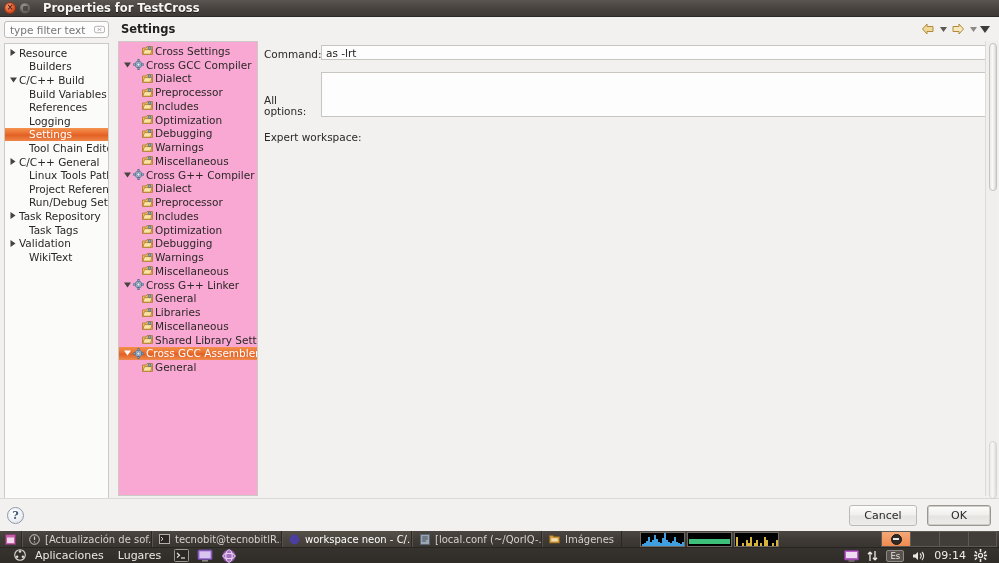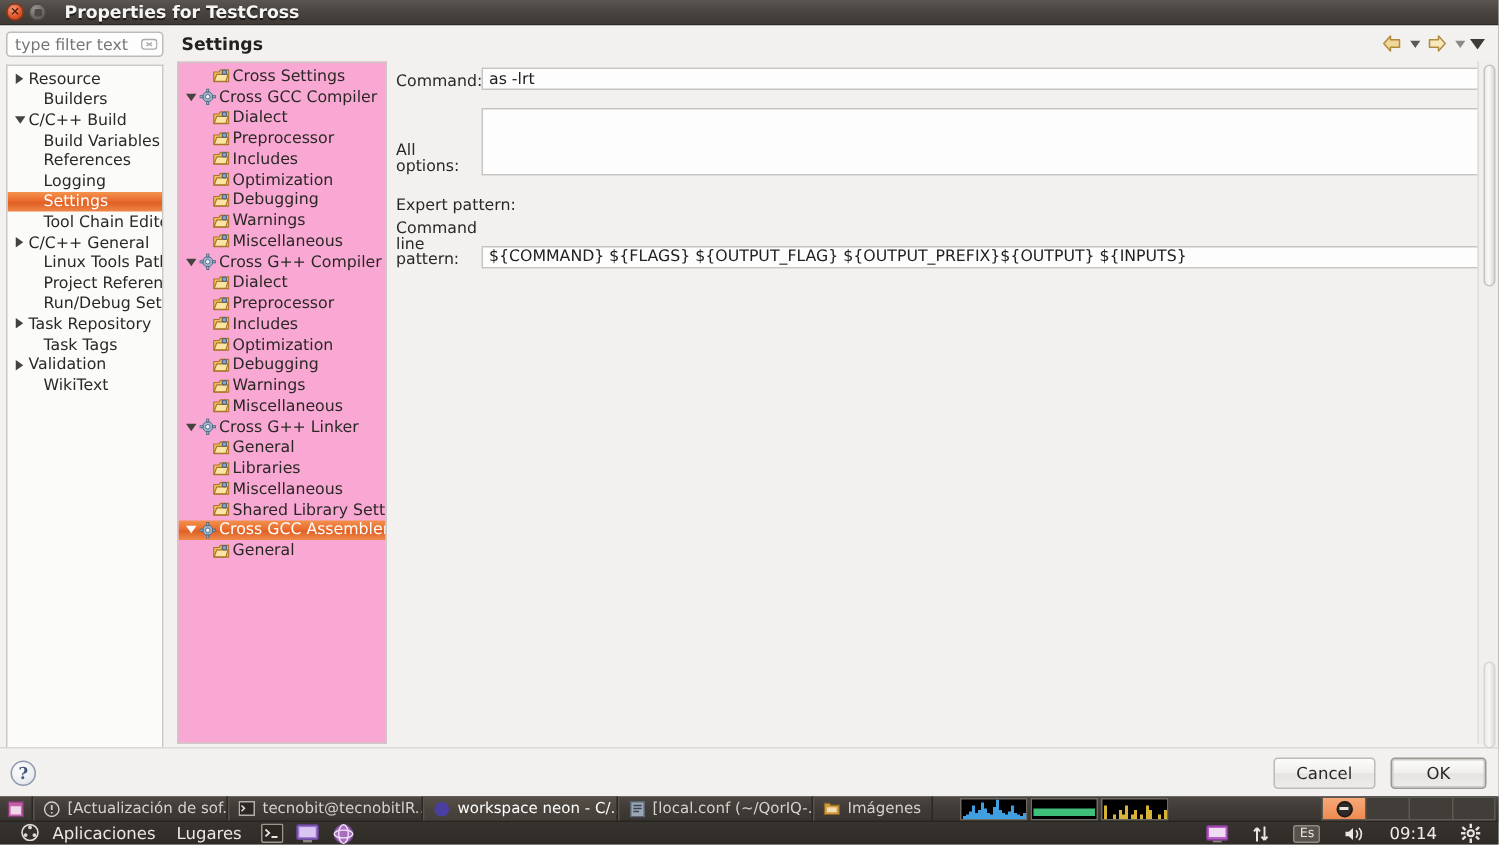--- a/index.html
+++ b/index.html
@@ -389,21 +389,21 @@
     display: flex; align-items: center; justify-content: center;
   }
   .launcher {
     width: 22px; height: 15px;
     display: flex; align-items: center; justify-content: center;
     margin-left: 2px;
   }
   #tray {
     margin-left: auto;
     display: flex; align-items: center;
-    gap: 16px;
+    gap: 8px;
     padding-right: 7px;
   }
   .tray-ico {
     display: flex; align-items: center; justify-content: center;
     height: 15px;
   }
   #tray-clock {
     color: #f0ede9; font-size: 11px;
   }
   #tray-lang {
@@ -925,29 +925,22 @@
             <div class="frow">
               <div class="flabel">Command:</div>
               <input class="ftext" type="text" value="as -lrt" style="">
             </div>
 
             <div class="frow">
               <div class="flabel">All options:</div>
               <textarea class="farea" style=""></textarea>
             </div>
 
-            <div id="expert-label">Expert pattern:</div>
-
-            <div class="frow">
-              <div class="flabel2">
-                <div>Command</div>
-                <div>line pattern:</div>
-              </div>
-              <input class="ftext" type="text" value="${COMMAND} ${FLAGS} ${OUTPUT_FLAG} ${OUTPUT_PREFIX}${OUTPUT} ${INPUTS}" style="">
-            </div>
+            <div id="expert-label">Expert workspace:</div>
+
 
             <div id="vscroll">
               <div class="thumb"></div>
               <div class="track-low"></div>
             </div>
           </div>
 
         </div>
       </div>
     </div>

